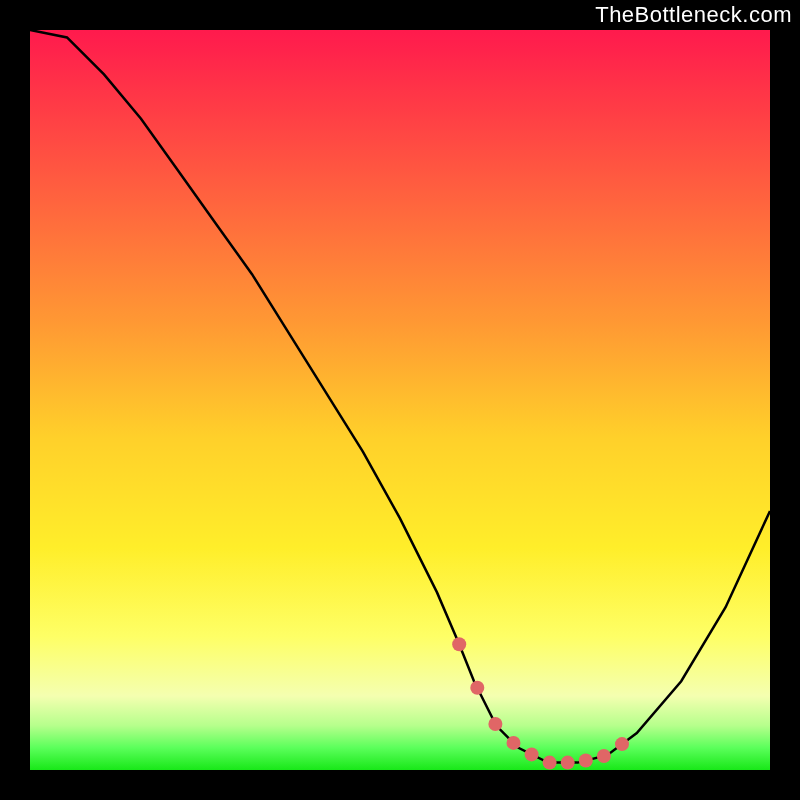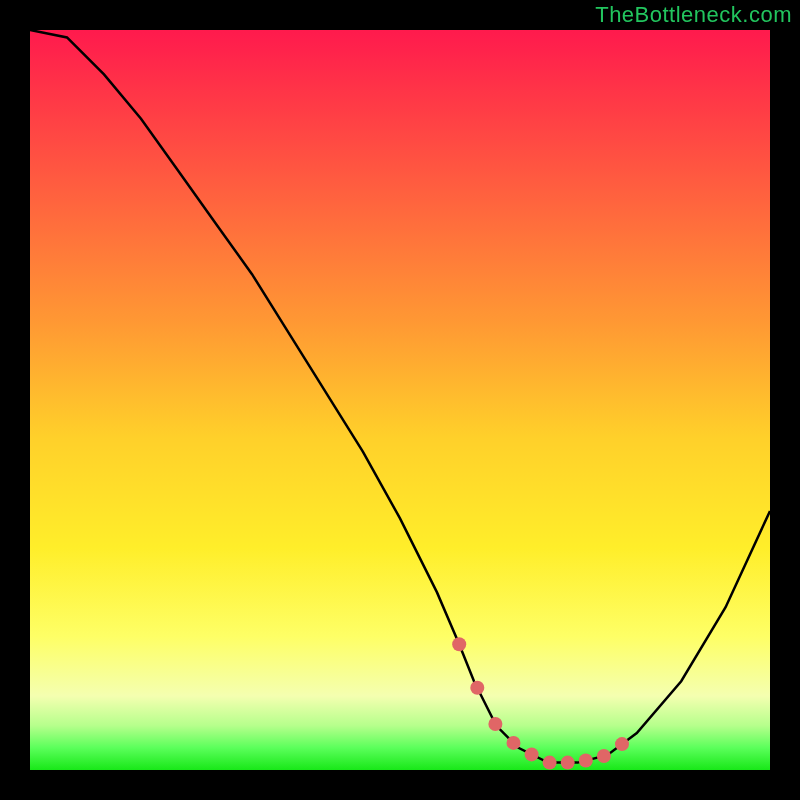--- a/index.html
+++ b/index.html
@@ -45,21 +45,21 @@
     left: 30px;
     top: 30px;
     width: 740px;
     height: 740px;
     pointer-events: none;
   }
   .watermark {
     position: absolute;
     top: 2px;
     right: 8px;
-    color: #22c55e;
+    color: #ffffff;
     font-family: Arial, sans-serif;
     font-size: 22px;
     letter-spacing: 0.5px;
   }
 </style>
 </head>
 <body>
 
 <div class="frame">
   <div class="plot"></div>

